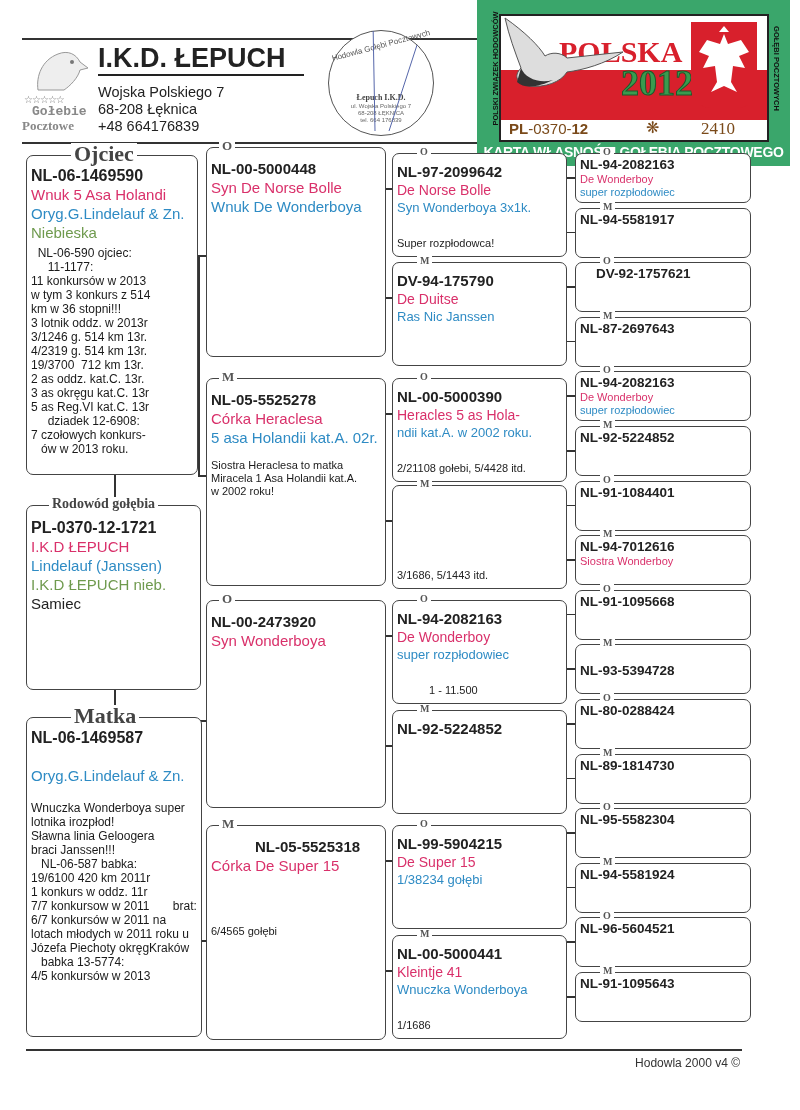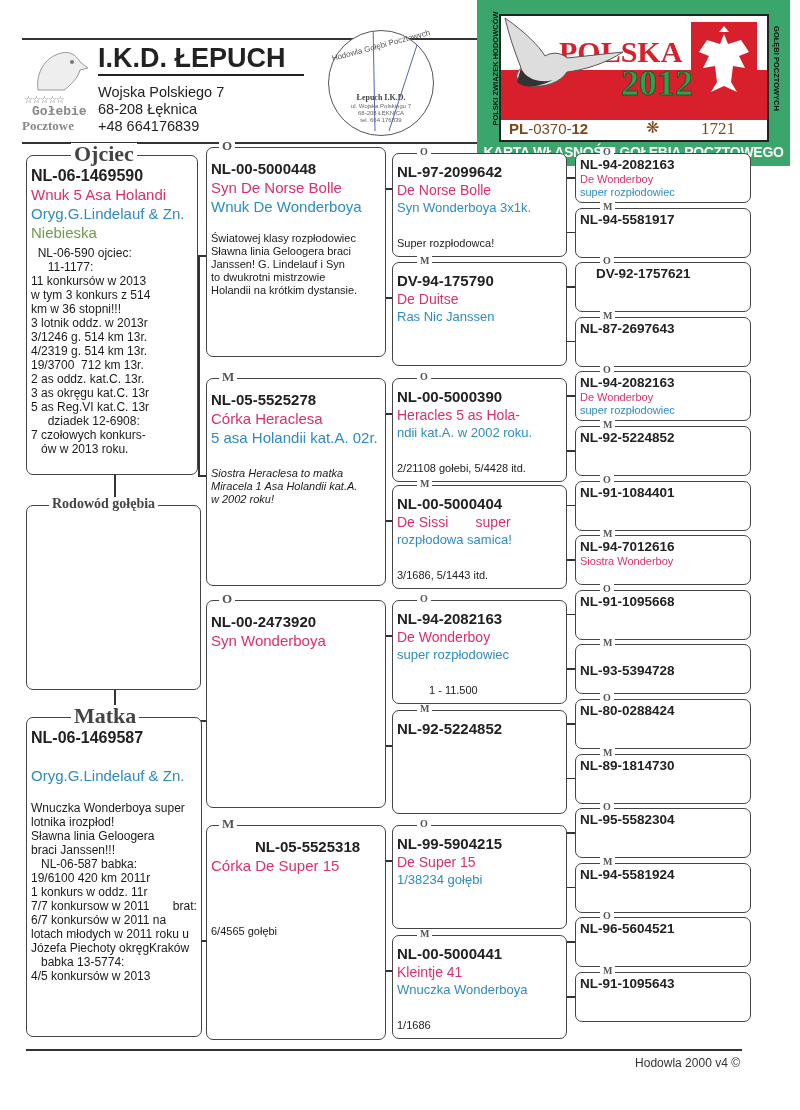--- a/index.html
+++ b/index.html
@@ -70,21 +70,21 @@
     <div style="position:absolute; left:190px; top:6px; width:66px; height:86px; background:#d8202c; border-radius:0 0 20px 20px;">
       <svg width="66" height="86" viewBox="0 0 66 86">
         <path d="M33 12 L37 22 L50 18 L58 30 L48 34 L54 46 L42 44 L40 60 L46 70 L33 64 L20 70 L26 60 L24 44 L12 46 L18 34 L8 30 L16 18 L29 22 Z" fill="#fff"></path>
         <path d="M28 10 L33 4 L38 10 Z" fill="#fff"></path>
       </svg>
     </div>
     <div style="position:absolute; left:8px; top:104px; font-size:15px; color:#7a4a1a;">
       <span style="font-weight:bold;">PL</span><span>-0370-</span><span style="font-weight:bold;">12</span>
     </div>
     <div style="position:absolute; left:145px; top:102px; font-size:16px; color:#7a4a1a;">❋</div>
-    <div style="position:absolute; left:200px; top:103px; font-family:'Liberation Serif',serif; font-size:17px; color:#7a4a1a;">1721</div>
+    <div style="position:absolute; left:200px; top:103px; font-family:'Liberation Serif',serif; font-size:17px; color:#7a4a1a;">2410</div>
   </div>
   <div style="position:absolute; left:-42px; top:64px; width:120px; transform:rotate(-90deg); font-size:7.5px; font-weight:bold; color:#111; text-align:center;">POLSKI ZWIĄZEK HODOWCÓW</div>
   <div style="position:absolute; left:244px; top:64px; width:110px; transform:rotate(90deg); font-size:7.5px; font-weight:bold; color:#111; text-align:center;">GOŁĘBI POCZTOWYCH</div>
   <div style="position:absolute; left:0; right:0; top:144px; text-align:center; font-size:14px; font-weight:bold; color:#fff; letter-spacing:-0.3px;">KARTA WŁASNOŚCI GOŁĘBIA POCZTOWEGO</div>
 </div>
 
 <div class="vr" style="left:114px; top:475px; height:30px;"></div>
 <div class="vr" style="left:114px; top:690px; height:25px;"></div>
 <div class="vr" style="left:198px; top:255px; height:220px;"></div>
 <div class="hr" style="left:198px; top:255px; width:8px;"></div>
@@ -99,55 +99,55 @@
     <div class="ring" style="position:static; margin-top:6px;">NL-06-1469590</div>
     <div class="pink t16">Wnuk 5 Asa Holandi</div>
     <div class="blue t16">Oryg.G.Lindelauf &amp; Zn.</div>
     <div class="green t16">Niebieska</div>
     <div id="father-notes" style="margin-top:4px; font-size:12px; line-height:14px; white-space:pre;"><div>  NL-06-590 ojciec:</div><div>     11-1177:</div><div>11 konkursów w 2013</div><div>w tym 3 konkurs z 514</div><div>km w 36 stopni!!!</div><div>3 lotnik oddz. w 2013r</div><div>3/1246 g. 514 km 13r.</div><div>4/2319 g. 514 km 13r.</div><div>19/3700  712 km 13r.</div><div>2 as oddz. kat.C. 13r.</div><div>3 as okręgu kat.C. 13r</div><div>5 as Reg.VI kat.C. 13r</div><div>     dziadek 12-6908:</div><div>7 czołowych konkurs-</div><div>   ów w 2013 roku.</div></div>
   </div>
 </div>
 
 <div class="box" style="left:26px; top:505px; width:175px; height:185px;">
   <div class="lbl mid">Rodowód gołębia</div>
+  <div class="inner" style="top:12px;">
+    <div class="ring" style="position:static;">PL-0370-12-1721</div>
+    <div class="pink t16">I.K.D ŁEPUCH</div>
+    <div class="blue t16">Lindelauf (Janssen)</div>
+    <div class="green t16">I.K.D ŁEPUCH  nieb.</div>
+    <div class="t16" style="color:#222;">Samiec</div>
+  </div>
 </div>
 
 <div class="box" style="left:26px; top:717px; width:176px; height:320px;">
   <div class="lbl big">Matka</div>
   <div class="inner">
     <div class="ring" style="position:static; margin-top:6px;">NL-06-1469587</div>
     <div style="height:19px;"></div>
     <div class="blue t16">Oryg.G.Lindelauf &amp; Zn.</div>
     <div id="mother-notes" style="margin-top:16px; font-size:12px; line-height:14px; white-space:pre;"><div>Wnuczka Wonderboya super</div><div>lotnika irozpłod!</div><div>Sławna linia Geloogera</div><div>braci Janssen!!!</div><div>   NL-06-587 babka:</div><div>19/6100 420 km 2011r</div><div>1 konkurs w oddz. 11r</div><div>7/7 konkursow w 2011       brat:</div><div>6/7 konkursów w 2011 na</div><div>lotach młodych w 2011 roku u</div><div>Józefa Piechoty okręgKraków</div><div>   babka 13-5774:</div><div>4/5 konkursów w 2013</div></div>
   </div>
 </div>
 
 <div id="col2">
     <div class="box" style="left: 206px; top: 147px; width: 180px; height: 210px;">
       <div class="lbl">O</div>
       <div class="inner" style="top: 11px;">
         <div class="ring s" style="position: static;">NL-00-5000448</div>
         <div class="pink t16">Syn De Norse Bolle</div>
         <div class="blue t16">Wnuk De Wonderboya</div>
-        <div style="margin-top: 16px;">
-          <div class="t11" style="font-size: 11px;">Światowej klasy rozpłodowiec</div>
-          <div class="t11" style="font-size: 11px;">Sławna linia Geloogera braci</div>
-          <div class="t11" style="font-size: 11px;">Janssen! G. Lindelauf i Syn</div>
-          <div class="t11" style="font-size: 11px;">to dwukrotni mistrzowie</div>
-          <div class="t11" style="font-size: 11px;">Holandii na krótkim dystansie.</div>
-        </div>
       </div>
     </div>
     <div class="box" style="left: 206px; top: 378px; width: 180px; height: 208px;">
       <div class="lbl">M</div>
       <div class="inner" style="top: 11px;">
         <div class="ring s" style="position: static;">NL-05-5525278</div>
         <div class="pink t16">Córka Heraclesa</div>
         <div class="blue t16">5 asa Holandii kat.A. 02r.</div>
-        <div style="margin-top: 20px; font-style: italic;">
+        <div style="margin-top: 12px;">
           <div class="t11" style="font-size: 11px;">Siostra Heraclesa to matka</div>
           <div class="t11" style="font-size: 11px;">Miracela 1 Asa Holandii kat.A.</div>
           <div class="t11" style="font-size: 11px;">w 2002 roku!</div>
         </div>
       </div>
     </div>
     <div class="box" style="left: 206px; top: 600px; width: 180px; height: 208px;">
       <div class="lbl">O</div>
       <div class="inner" style="top: 11px;">
         <div class="ring s" style="position: static;">NL-00-2473920</div>
@@ -194,25 +194,20 @@
       <div class="inner" style="top: 8px;">
         <div class="ring s" style="position: static;">NL-00-5000390</div>
         <div class="pink t16" style="white-space: pre; font-size: 14px; line-height: 18px;">Heracles 5 as Hola-</div>
         <div class="blue t16" style="font-size: 13px; line-height: 17px;">ndii kat.A. w 2002 roku.</div>
       </div>
       <div class="note" style="bottom: 6px;">2/21108 gołebi, 5/4428 itd.</div>
     </div>
     <div class="hr" style="left: 386px; top: 520px; width: 6px;"></div>
     <div class="box" style="left: 392px; top: 485px; width: 175px; height: 104px;">
       <div class="lbl small">M</div>
-      <div class="inner" style="top: 8px;">
-        <div class="ring s" style="position: static;">NL-00-5000404</div>
-        <div class="pink t16" style="white-space: pre; font-size: 14px; line-height: 18px;">De Sissi       super</div>
-        <div class="blue t16" style="font-size: 13px; line-height: 17px;">rozpłodowa samica!</div>
-      </div>
       <div class="note" style="bottom: 6px;">3/1686, 5/1443 itd.</div>
     </div>
     <div class="hr" style="left: 386px; top: 635px; width: 6px;"></div>
     <div class="box" style="left: 392px; top: 600px; width: 175px; height: 104px;">
       <div class="lbl small">O</div>
       <div class="inner" style="top: 8px;">
         <div class="ring s" style="position: static;">NL-94-2082163</div>
         <div class="pink t16" style="white-space: pre; font-size: 14px; line-height: 18px;">De Wonderboy</div>
         <div class="blue t16" style="font-size: 13px; line-height: 17px;">super rozpłodowiec</div>
       </div>

